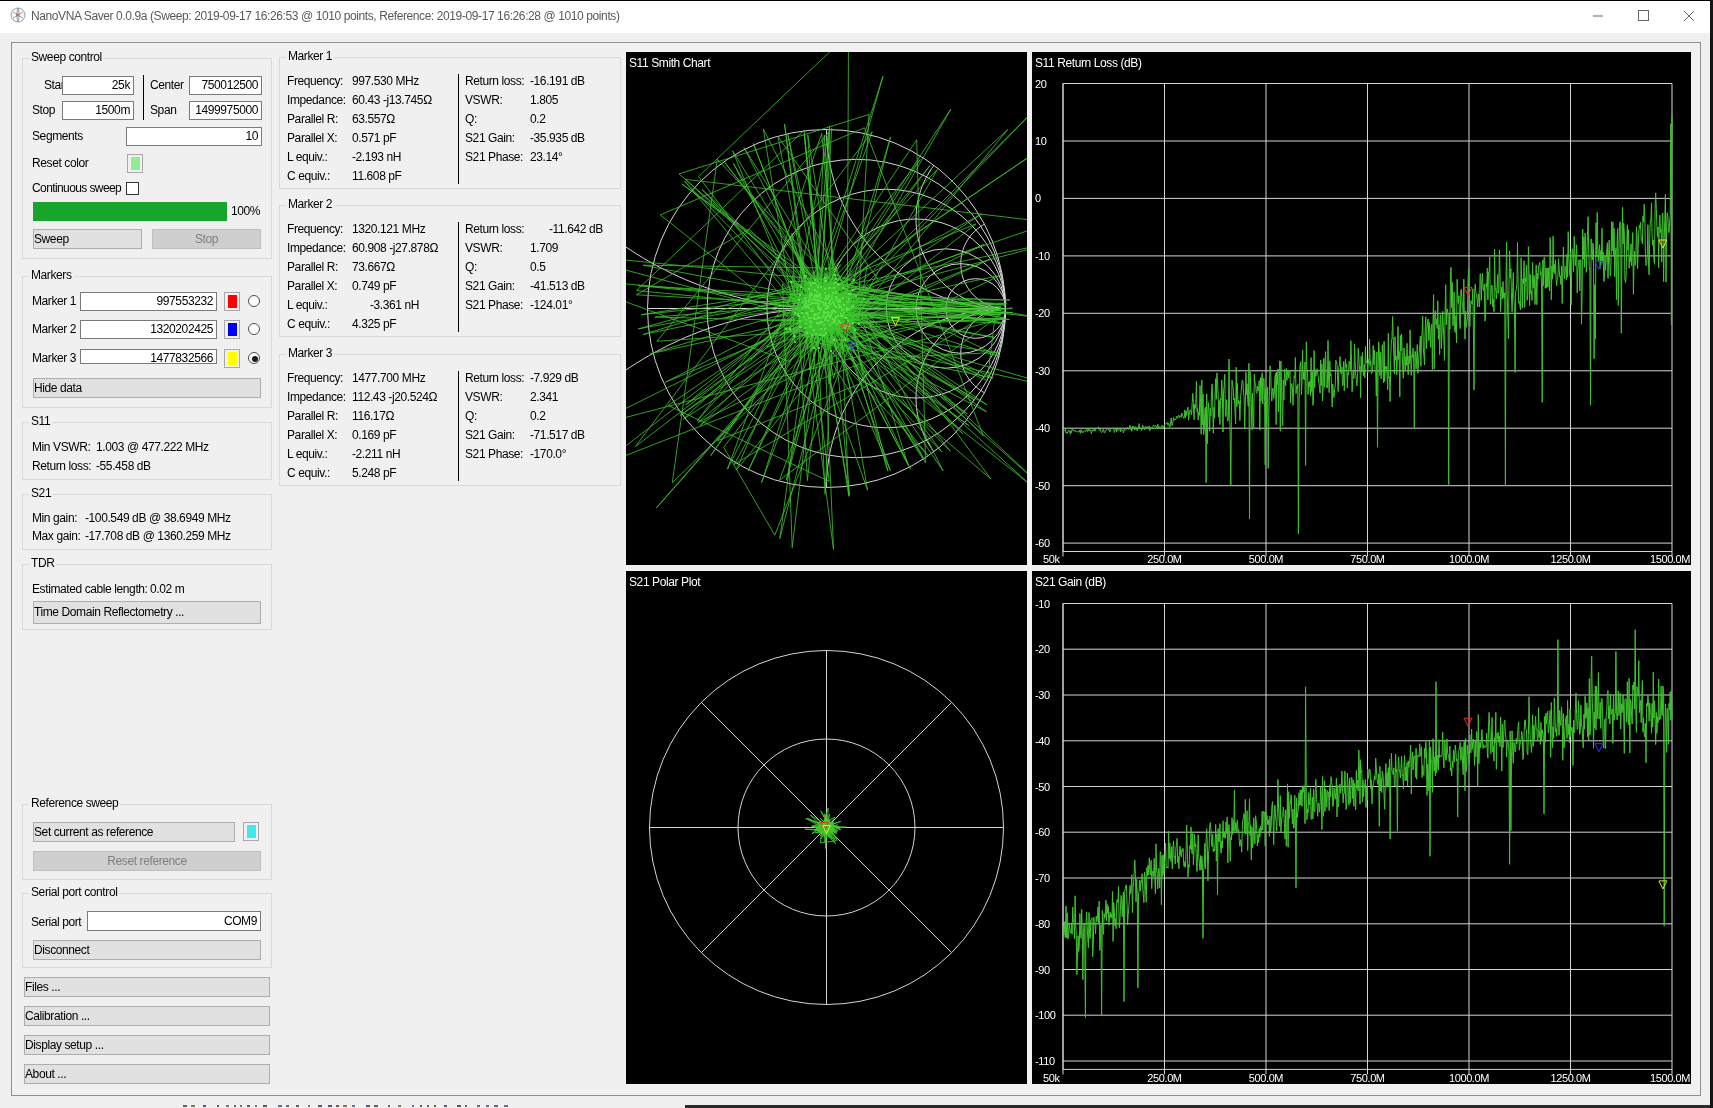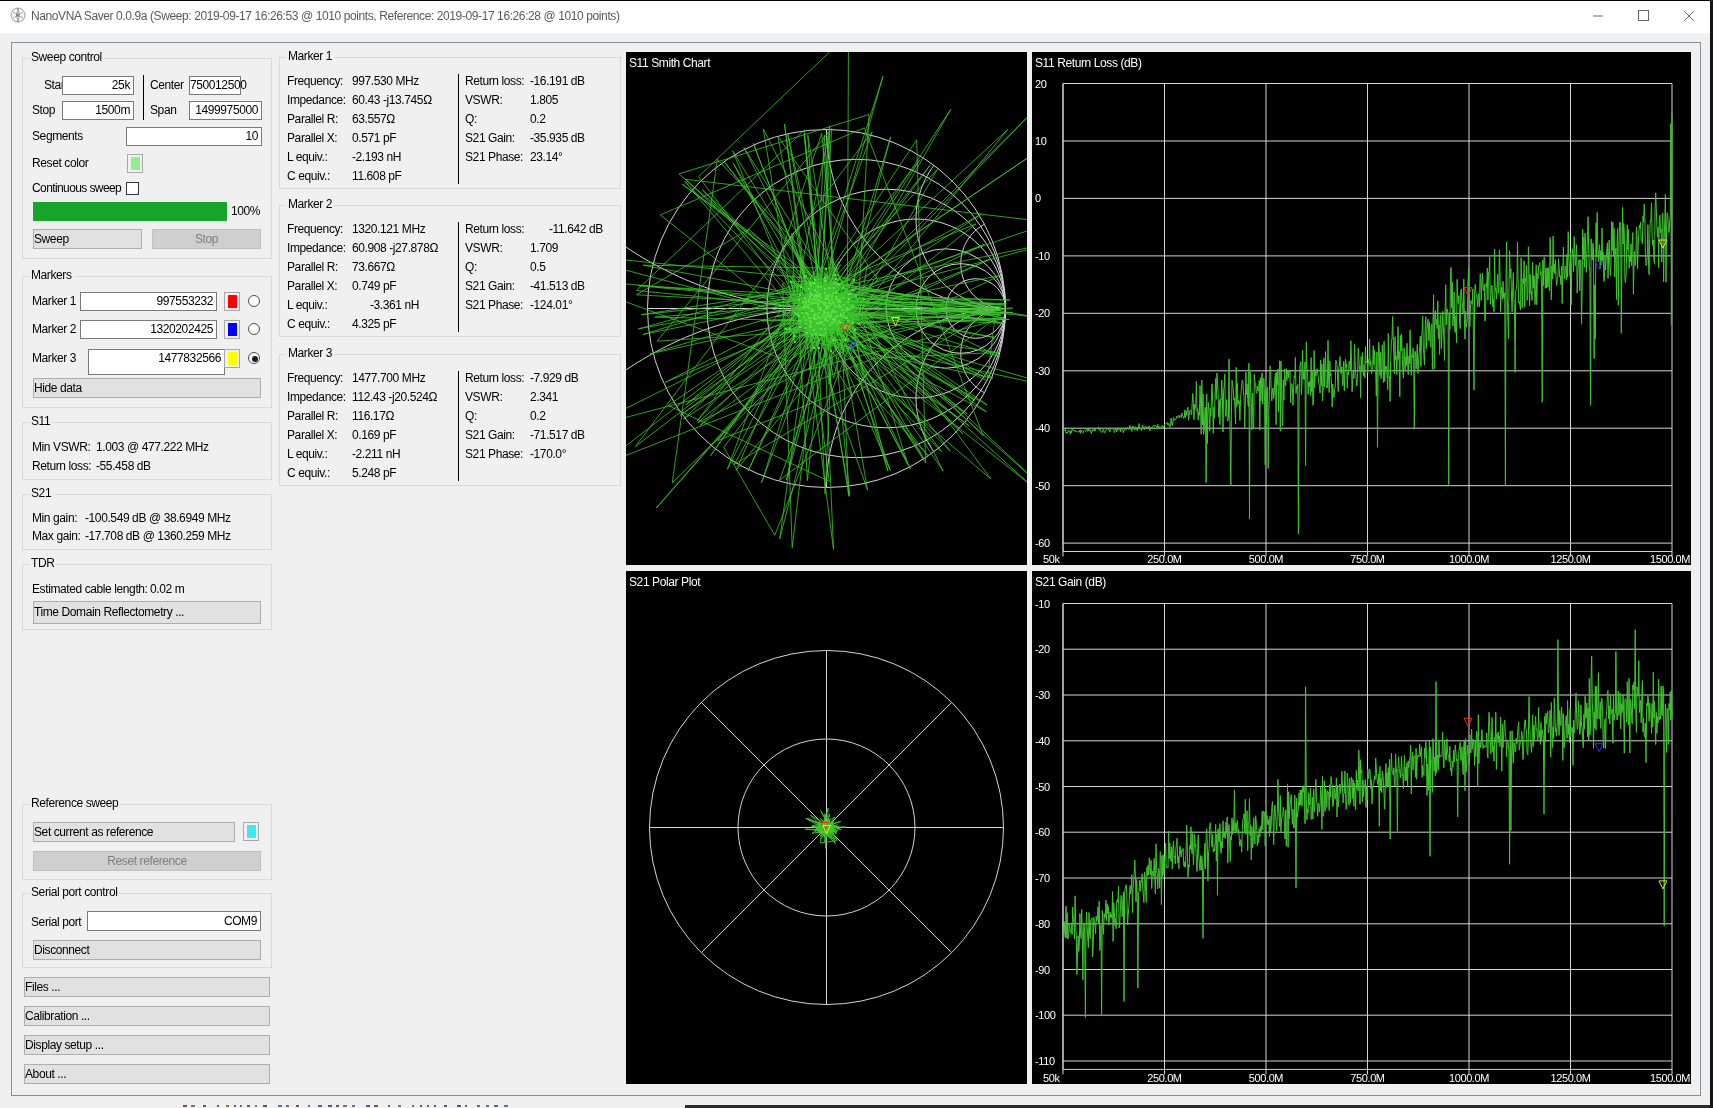--- a/index.html
+++ b/index.html
@@ -26,21 +26,21 @@
       <rect x="52.5" y="10.5" width="10" height="10"></rect>
       <path d="M98 11 L108 21 M108 11 L98 21"></path>
     </g>
   </svg>
 <div style="position:absolute;left:11px;top:42px;width:1690px;height:1054px;border:1px solid #8b9097"></div>
 <div class="grp" style="left:22px;top:58px;width:250px;height:201px"></div>
 <div class="cap" style="left:29px;top:51px">Sweep control</div>
 <div class="lb" style="left:44px;top:79px">Start</div>
 <div class="inp" style="left:62px;top:76px;width:72px;height:19px;line-height:17px">25k</div>
 <div class="lb" style="left:150px;top:79px">Center</div>
-<div class="inp" style="left:189px;top:76px;width:52px;height:19px;line-height:17px">750012500</div>
+<div class="inp" style="left:189px;top:76px;width:73px;height:19px;line-height:17px">750012500</div>
 <div class="lb" style="left:32px;top:104px">Stop</div>
 <div class="inp" style="left:62px;top:101px;width:72px;height:19px;line-height:17px">1500m</div>
 <div class="lb" style="left:150px;top:104px">Span</div>
 <div class="inp" style="left:189px;top:101px;width:73px;height:19px;line-height:17px">1499975000</div>
 <div style="position:absolute;left:143px;top:75px;width:1px;height:45px;background:#000"></div>
 <div class="lb" style="left:32px;top:130px">Segments</div>
 <div class="inp" style="left:126px;top:127px;width:136px;height:19px;line-height:17px">10</div>
 <div class="lb" style="left:32px;top:157px">Reset color</div>
 <div class="sw" style="left:127px;top:154px">
     <div style="position:absolute;left:3px;top:2px;width:9px;height:13px;background:#90ee90"></div>
@@ -59,21 +59,21 @@
     <div style="position:absolute;left:3px;top:2px;width:9px;height:13px;background:#ff0000"></div>
   </div>
 <div style="position:absolute;left:248px;top:295px;width:12px;height:12px;border-radius:50%;background:#fff;border:1px solid #4d4d4d"></div>
 <div class="lb" style="left:32px;top:323px">Marker 2</div>
 <div class="inp" style="left:80px;top:320px;width:137px;height:19px;line-height:17px">1320202425</div>
 <div class="sw" style="left:224px;top:320px">
     <div style="position:absolute;left:3px;top:2px;width:9px;height:13px;background:#0000ff"></div>
   </div>
 <div style="position:absolute;left:248px;top:323px;width:12px;height:12px;border-radius:50%;background:#fff;border:1px solid #4d4d4d"></div>
 <div class="lb" style="left:32px;top:352px">Marker 3</div>
-<div class="inp" style="left:88px;top:349px;width:137px;height:26px;line-height:17px">1477832566</div>
+<div class="inp" style="left:80px;top:349px;width:137px;height:15px;line-height:17px">1477832566</div>
 <div class="sw" style="left:224px;top:349px">
     <div style="position:absolute;left:3px;top:2px;width:9px;height:13px;background:#ffff00"></div>
   </div>
 <div style="position:absolute;left:248px;top:352px;width:12px;height:12px;border-radius:50%;background:#fff;border:1px solid #4d4d4d">
     <div style="position:absolute;left:3px;top:3px;width:6px;height:6px;border-radius:50%;background:#1a1a1a"></div>
   </div>
 <div class="btn" style="left:33px;top:378px;width:228px;height:20px;line-height:18px">Hide data</div>
 <div class="grp" style="left:22px;top:422px;width:250px;height:58px"></div>
 <div class="cap" style="left:29px;top:415px">S11</div>
 <div class="lb" style="left:32px;top:441px">Min VSWR:</div>

